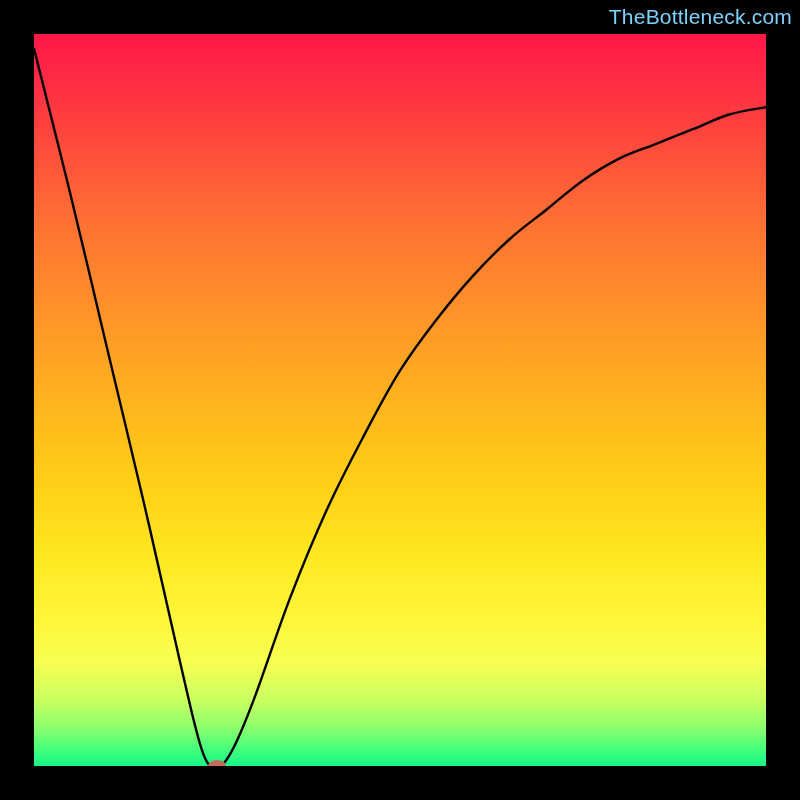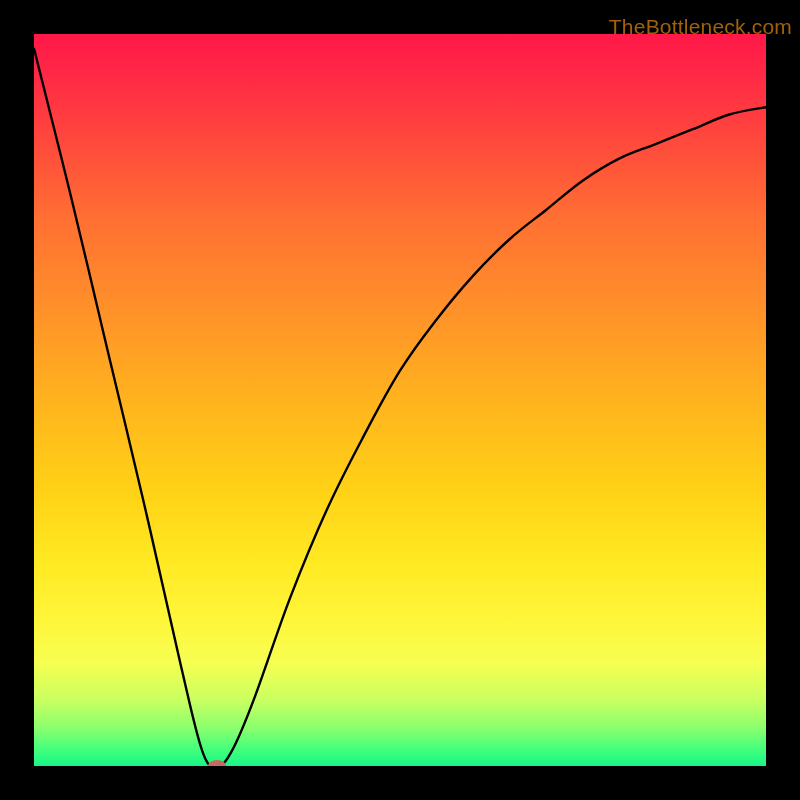--- a/index.html
+++ b/index.html
@@ -53,23 +53,23 @@
   .marker {
     position: absolute;
     width: 18px;
     height: 12px;
     background: #c66a5e;
     border-radius: 50%;
     transform: translate(-50%, -50%);
   }
   .watermark {
     position: absolute;
-    top: 15px;
+    top: 5px;
     right: 8px;
-    color: #a16207;
+    color: #7dd3fc;
     font-size: 21px;
     letter-spacing: 0.2px;
     white-space: nowrap;
   }
 </style>
 </head>
 <body>
 
 <div class="frame">
 

